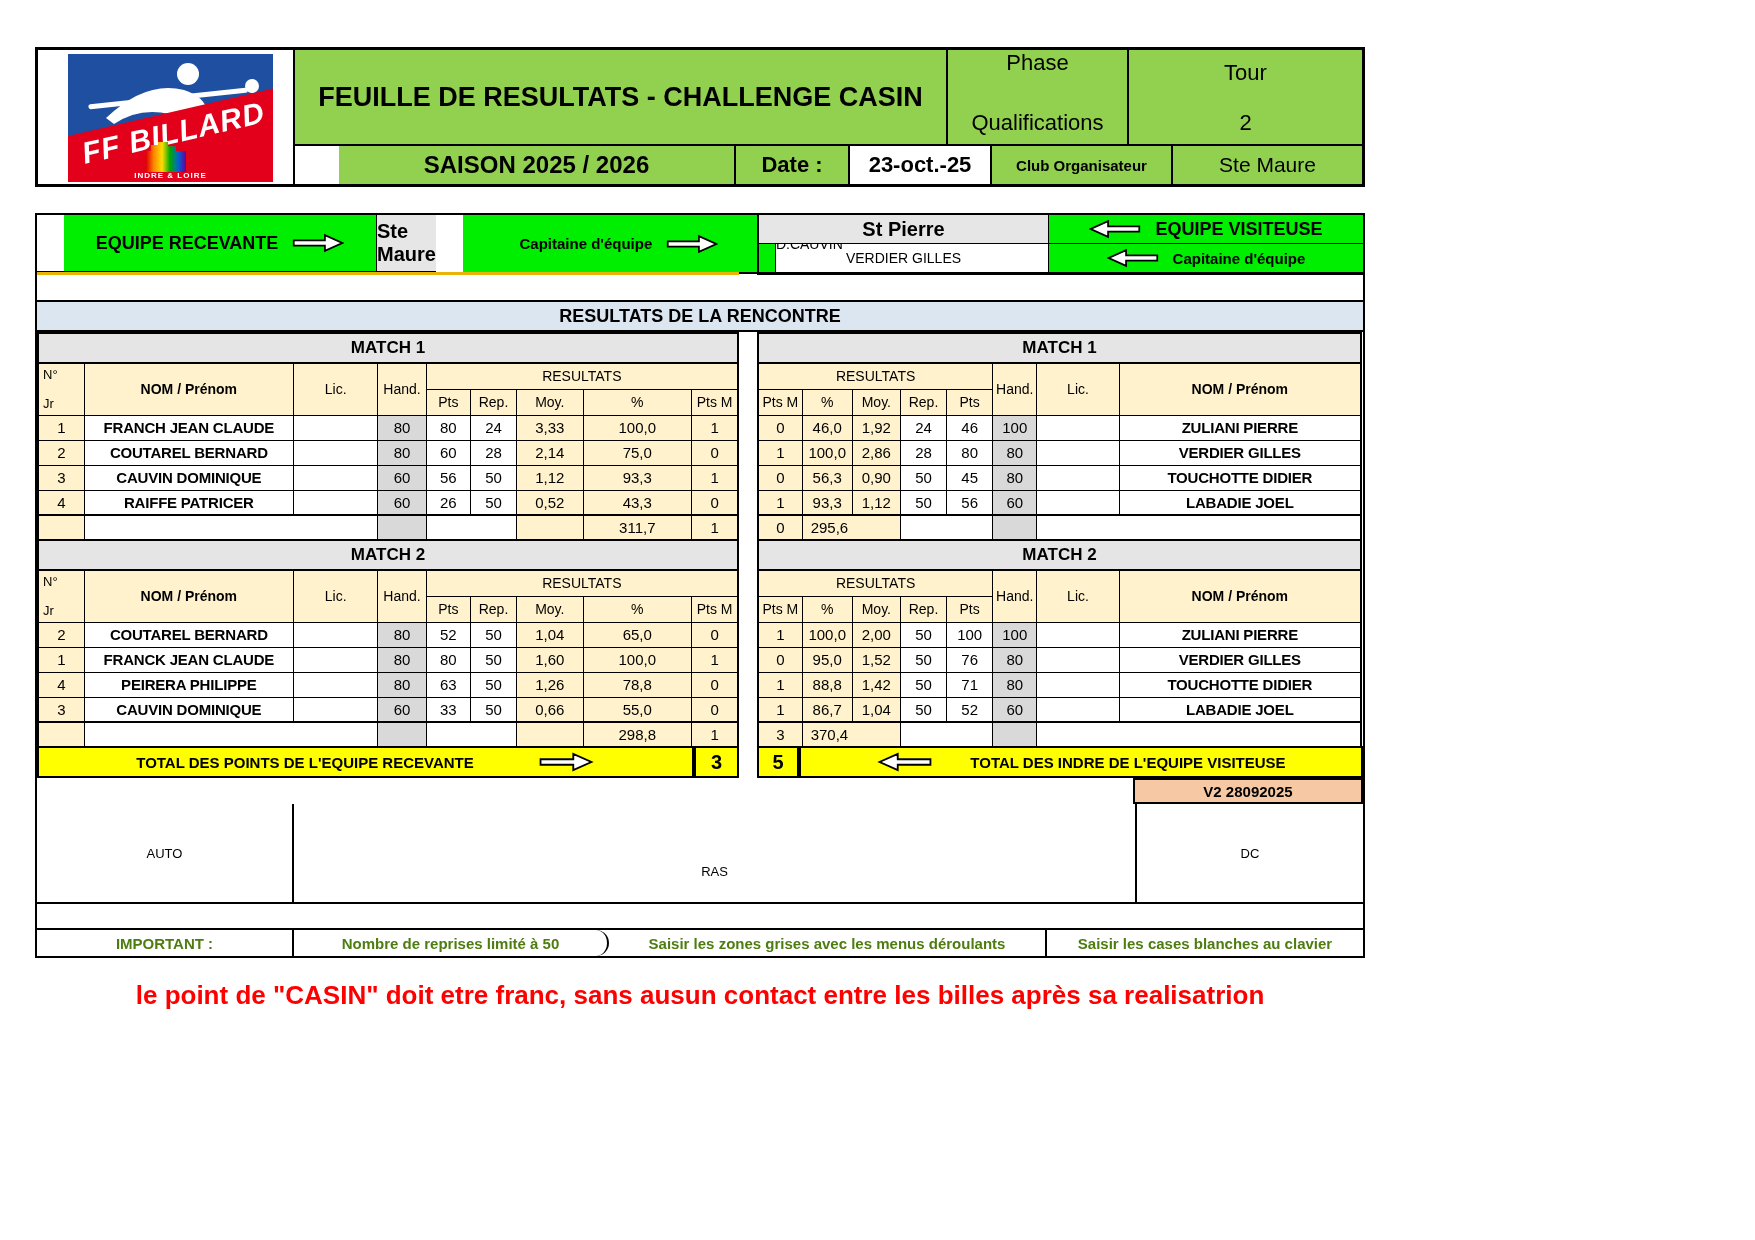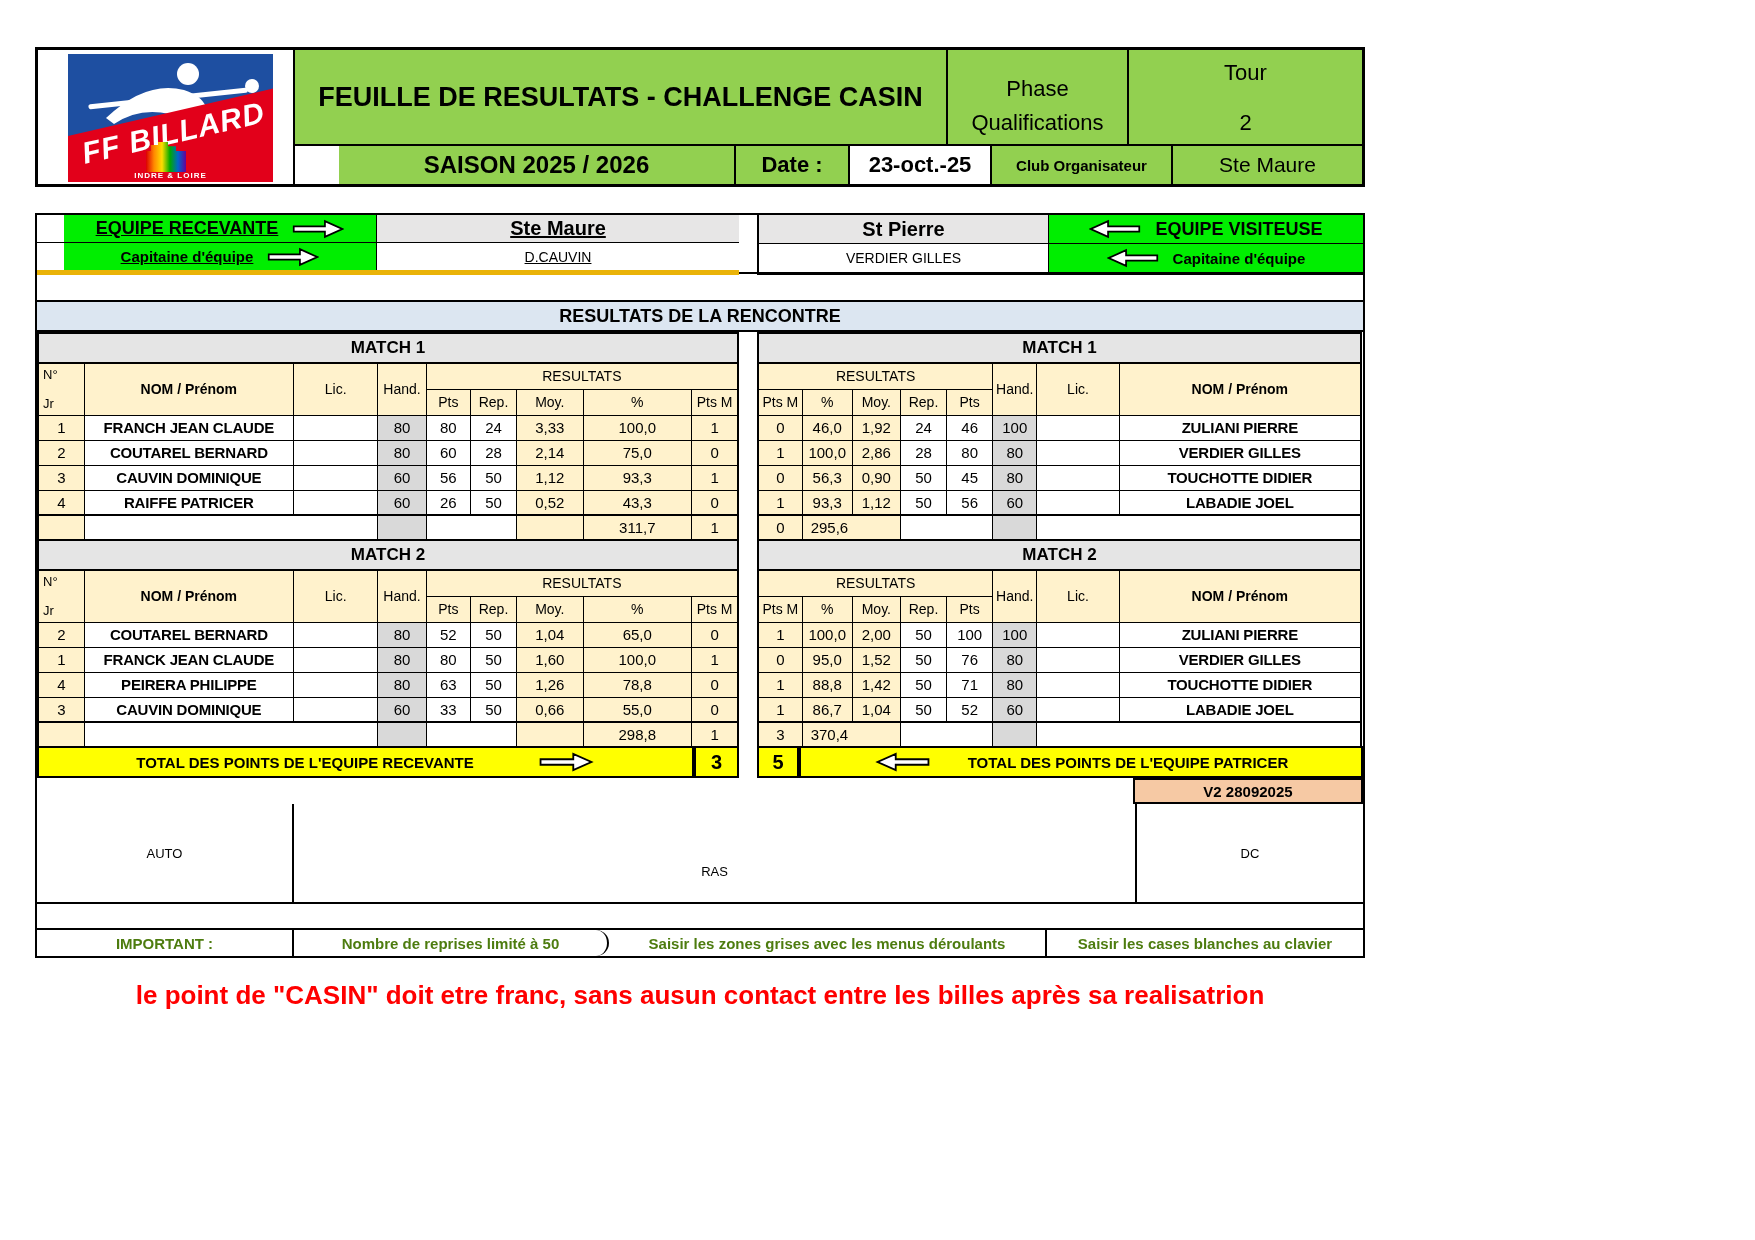--- a/index.html
+++ b/index.html
@@ -21,32 +21,32 @@
     background: linear-gradient(90deg,#d00,#f80,#fd0,#0a0,#06c,#609);
     clip-path: polygon(0 30%,12% 30%,12% 10%,30% 10%,30% 0,55% 0,55% 14%,75% 14%,75% 30%,100% 30%,100% 100%,0 100%); }
   .logo .dept { position: absolute; bottom: 2px; width: 100%; text-align: center; color: #fff; font-size: 8px; font-weight: bold; letter-spacing: 1px; }
   .header-right { flex: 1; display: flex; flex-direction: column; }
   .hdr-row1 { display: flex; height: 96px; border-bottom: 2px solid #000; }
   .hdr-row2 { display: flex; flex: 1; padding-left: 44px; }
   .cell { border-right: 2px solid #000; }
   .cell:last-child { border-right: none; }
   .green { background: #92D050; }
   .title-cell { width: 653px; display: flex; align-items: center; justify-content: center; font-size: 27px; font-weight: bold; text-align: center; }
-  .phase-cell { width: 181px; display: flex; flex-direction: column; justify-content: space-between; align-items: center; padding: 26px 0 8px; font-size: 22px; }
+  .phase-cell { width: 181px; display: flex; flex-direction: column; justify-content: space-between; align-items: center; padding: 0 0 8px; font-size: 22px; }
   .tour-cell { flex: 1; display: flex; flex-direction: column; justify-content: space-between; align-items: center; padding: 10px 0 8px; font-size: 22px; }
   .season-cell { width: 397px; display: flex; align-items: center; justify-content: center; font-size: 24px; font-weight: bold; }
   .date-label { width: 114px; display: flex; align-items: center; justify-content: center; font-size: 22px; font-weight: bold; border-right: 2px solid #000; }
   .date-value { width: 142px; background: #fff; display: flex; align-items: center; justify-content: center; font-size: 22px; font-weight: bold; border-right: 2px solid #000; }
   .club-label { width: 181px; display: flex; align-items: center; justify-content: center; font-size: 15px; font-weight: bold; border-right: 2px solid #000; }
   .club-value { flex: 1; display: flex; align-items: center; justify-content: center; font-size: 21px; }
 
   
   .main-box { margin-top: 26px; border: 2px solid #000; }
   .team-section { display: flex; height: 59px; border-bottom: 2px solid #000; }
-  .team-left { width: 702px; border-right: none; display: flex; flex-direction: column; border-bottom: 5px solid #eab308; margin-bottom: -3px; text-decoration: underline; }
+  .team-left { width: 702px; border-right: none; display: flex; flex-direction: row; border-bottom: 3px solid #eab308; margin-bottom: -3px; }
   .team-gap { width: 18px; }
   .team-right { flex: 1; display: flex; flex-direction: column; border-left: 2px solid #000; border-bottom: 3px solid #000; margin-bottom: -3px; }
   .team-row { display: flex; flex: 1; border-bottom: 1px solid #000; }
   .team-row:last-child { border-bottom: none; }
   .tspacer { width: 27px; background: #fff; }
   .bright { background: #00EE00; }
   .tgray { background: #E7E6E6; }
   .tlabel { width: 313px; display: flex; align-items: center; justify-content: center; gap: 14px; font-weight: bold; border-right: 1px solid #000; }
   .tname { flex: 1; display: flex; align-items: center; justify-content: center; }
   .row1 .tlabel { font-size: 18px; }
@@ -569,21 +569,21 @@
             <path d="M2 8 H38 V2 L58 11 L38 20 V14 H2 Z" fill="#fff" stroke="#000" stroke-width="2"></path>
           </svg>
       </div>
       <div class="ylw tp-val">3</div>
       <div class="tp-gap"></div>
       <div class="ylw tp-val2">5</div>
       <div class="ylw tp-label-right">
         <svg class="arrow-svg" width="58" height="20" viewBox="0 0 60 22">
             <path d="M58 8 H22 V2 L2 11 L22 20 V14 H58 Z" fill="#fff" stroke="#000" stroke-width="2"></path>
           </svg>
-        <span>TOTAL DES POINTS DE L'EQUIPE PATRICER</span>
+        <span>TOTAL DES INDRE DE L'EQUIPE VISITEUSE</span>
       </div>
     </div>
 
     <div class="version-row">
       <div class="version-cell">V2 28092025</div>
     </div>
 
     <div class="foot-body">
       <div class="fb1">AUTO</div>
       <div class="fb2">RAS</div>

